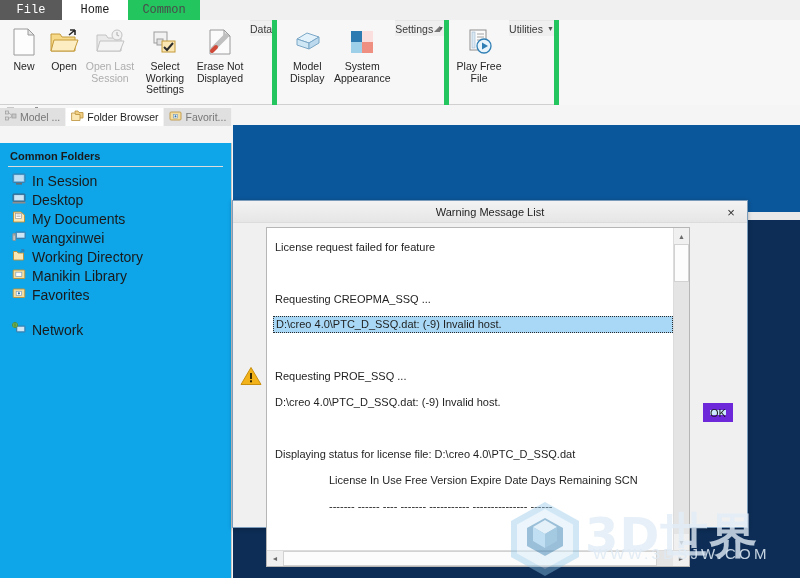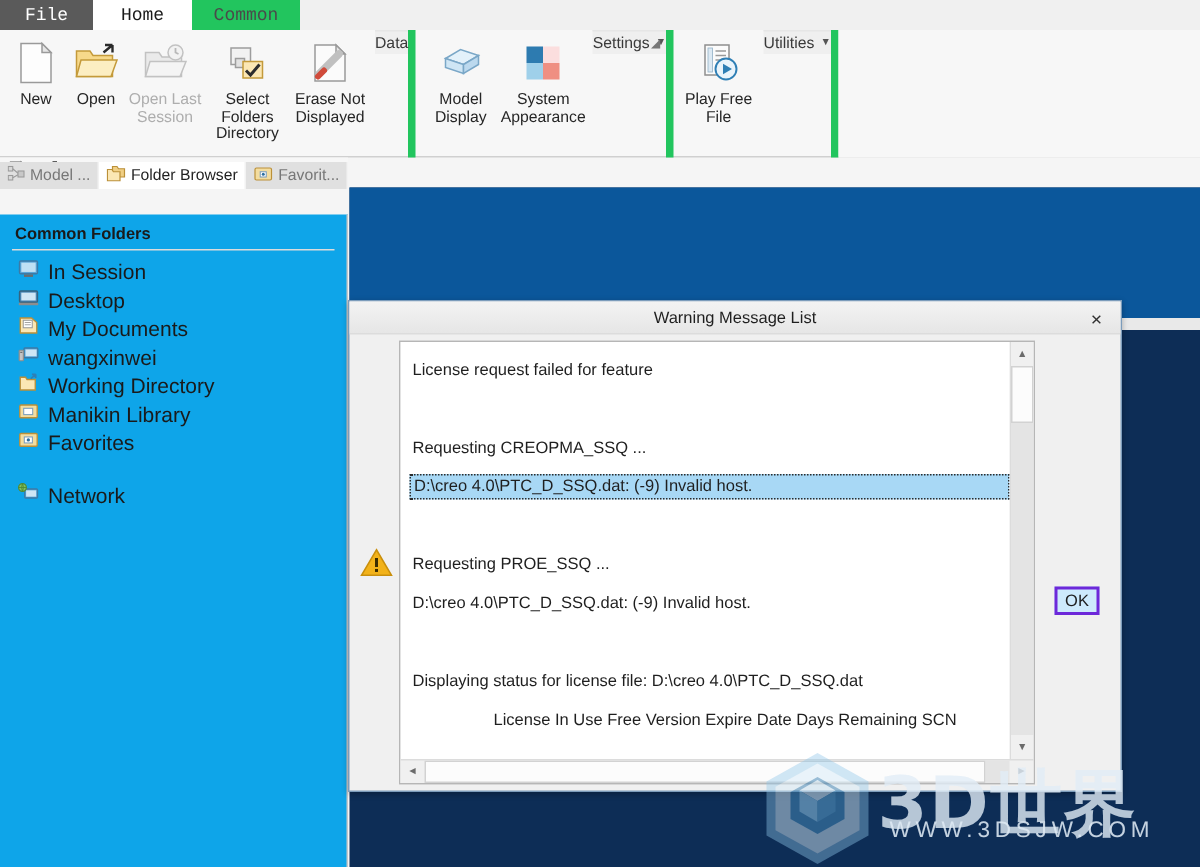--- a/index.html
+++ b/index.html
@@ -145,21 +145,21 @@
     width: 16px; height: 16px; display: flex; align-items: center; justify-content: center;
     font-size: 13px; color: #303030; cursor: default;
   }
   .dlg-body { display: flex; height: 305px; padding: 4px 2px 2px 2px; }
 
   .warn-col { width: 31px; display: flex; align-items: center; justify-content: center; }
 
   .msgwrap {
     flex: 1; display: flex; flex-direction: column;
     border: 1px solid #b6b6b6; background: #ffffff;
-    margin: 0 1px 5px 0; height: 296px;
+    margin: 0 1px 5px 0; height: 340px;
   }
   .msgmain { display: flex; flex: 1; overflow: hidden; }
   .msglist {
     flex: 1; background: #ffffff; padding: 6px 0 0 6px;
     font-size: 11px; color: #1f1f1f; position: relative; overflow: hidden;
   }
   .msgline { height: 26px; line-height: 26px; padding-left: 2px; white-space: nowrap; }
   .msgline.blank { }
   .msgline.sel {
     background: #a8d8f5; border: 1px dotted #2b2b2b;
@@ -192,22 +192,22 @@
   }
   .hsb-track { flex: 1; background: #e4e4e4; position: relative; }
   .hsb-thumb {
     position: absolute; left: 0; top: 0; height: 15px; width: 96%;
     background: #fcfcfc; border: 1px solid #d2d2d2; cursor: default;
   }
 
   .ok-col { width: 54px; display: flex; align-items: flex-start; justify-content: center; padding-top: 164px; }
   .okbtn {
     width: 30px; height: 19px; font-size: 11px;
-    background: #cdeafc; border: 2px solid #6d28d9; color: #1f1f1f;
-    display: flex; align-items: center; justify-content: center; cursor: default;
+    background: #cdeafc; border: 7px solid #6d28d9; color: #1f1f1f;
+    display: flex; align-items: center; justify-content: center; cursor: default; margin-top: 12px;
   }
 
   
   .wm {
     position: absolute; left: 500px; top: 500px;
     width: 300px; height: 78px; pointer-events: none;
   }
   .wm-hex { position: absolute; left: 5px; top: 0px; opacity: 0.55; }
   .wm-txt {
     position: absolute; left: 85px; top: 4px;
@@ -281,21 +281,21 @@
 
           <div class="rbtn">
             <span class="ico">
               <svg width="30" height="30" viewBox="0 0 30 30">
                 <rect x="4" y="5" width="13" height="11" fill="#f2f2f2" stroke="#9d9d9d" stroke-width="1"></rect>
                 <rect x="7" y="12" width="6" height="6" fill="#e2e2e2" stroke="#9d9d9d" stroke-width="1"></rect>
                 <rect x="12" y="14" width="13" height="11" fill="#fbe7b4" stroke="#c49a3a" stroke-width="1"></rect>
                 <path d="M14 20 L17 23 L23 16" stroke="#2d2d2d" stroke-width="2" fill="none"></path>
               </svg>
             </span>
-            <span class="lbl">Select Folders Directory</span>
+            <span class="lbl">Select Working Settings</span>
           </div>
 
           <div class="rbtn w52">
             <span class="ico">
               <svg width="28" height="30" viewBox="0 0 28 30">
                 <path d="M4 3 L18 3 L24 9 L24 27 L4 27 Z" fill="#fbfbfb" stroke="#9a9a9a" stroke-width="1"></path>
                 <path d="M18 3 L18 9 L24 9 Z" fill="#e6e6e6" stroke="#9a9a9a" stroke-width="1"></path>
                 <path d="M7 22 L20 9" stroke="#c0c0c0" stroke-width="5" stroke-linecap="round"></path>
                 <path d="M6 24 L10 20" stroke="#d04a3a" stroke-width="4" stroke-linecap="round"></path>
               </svg>

